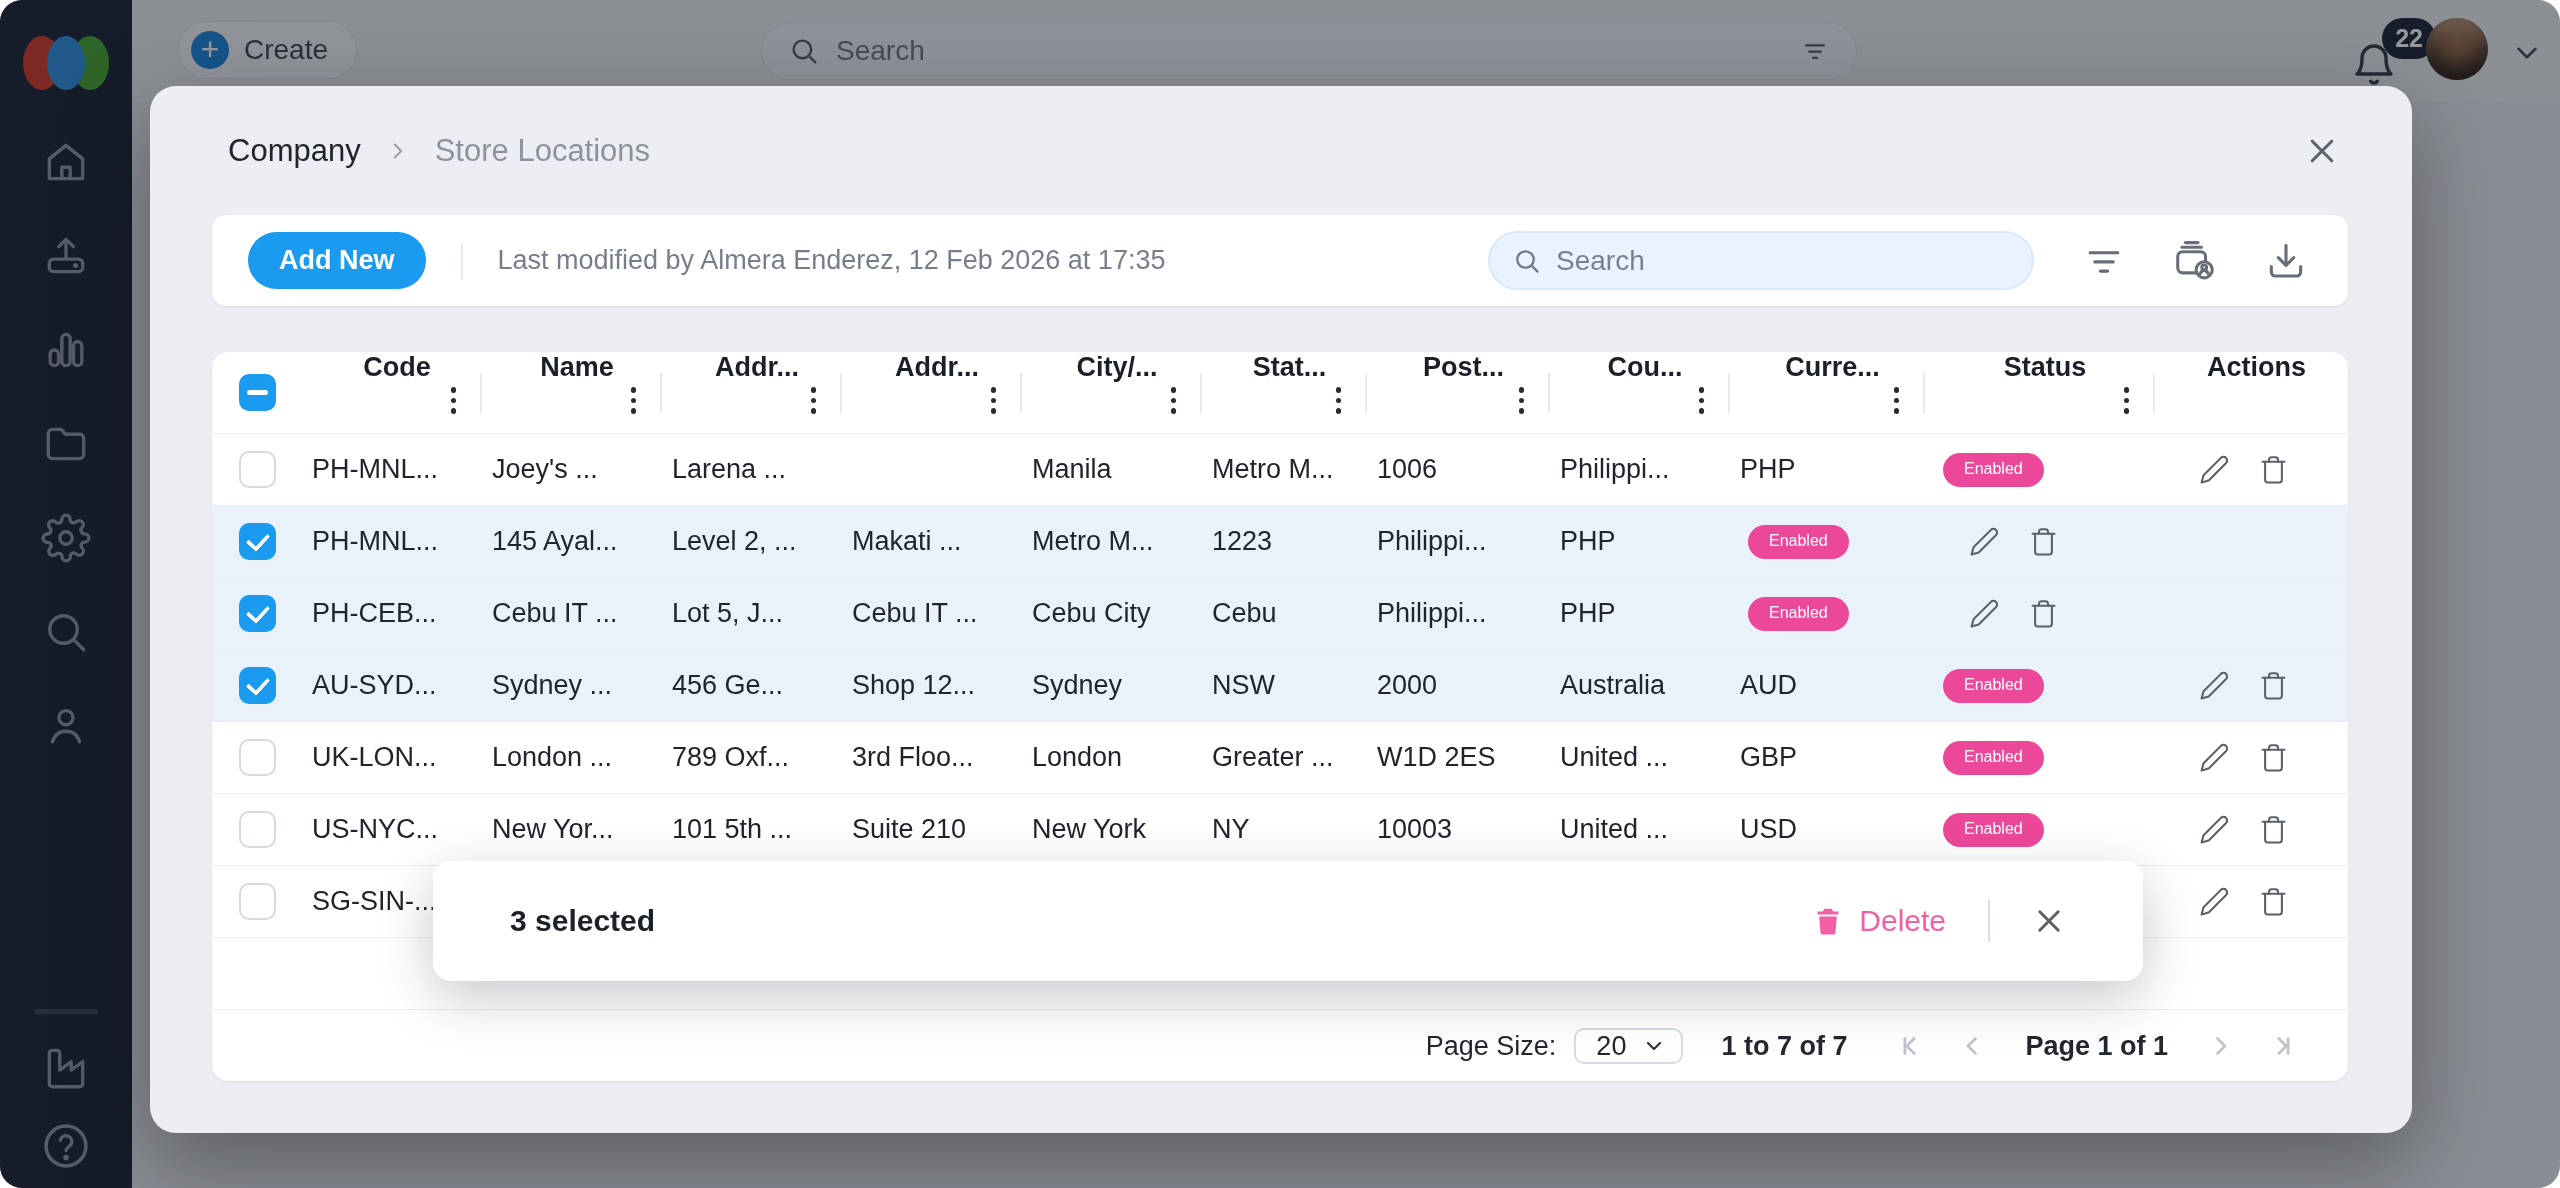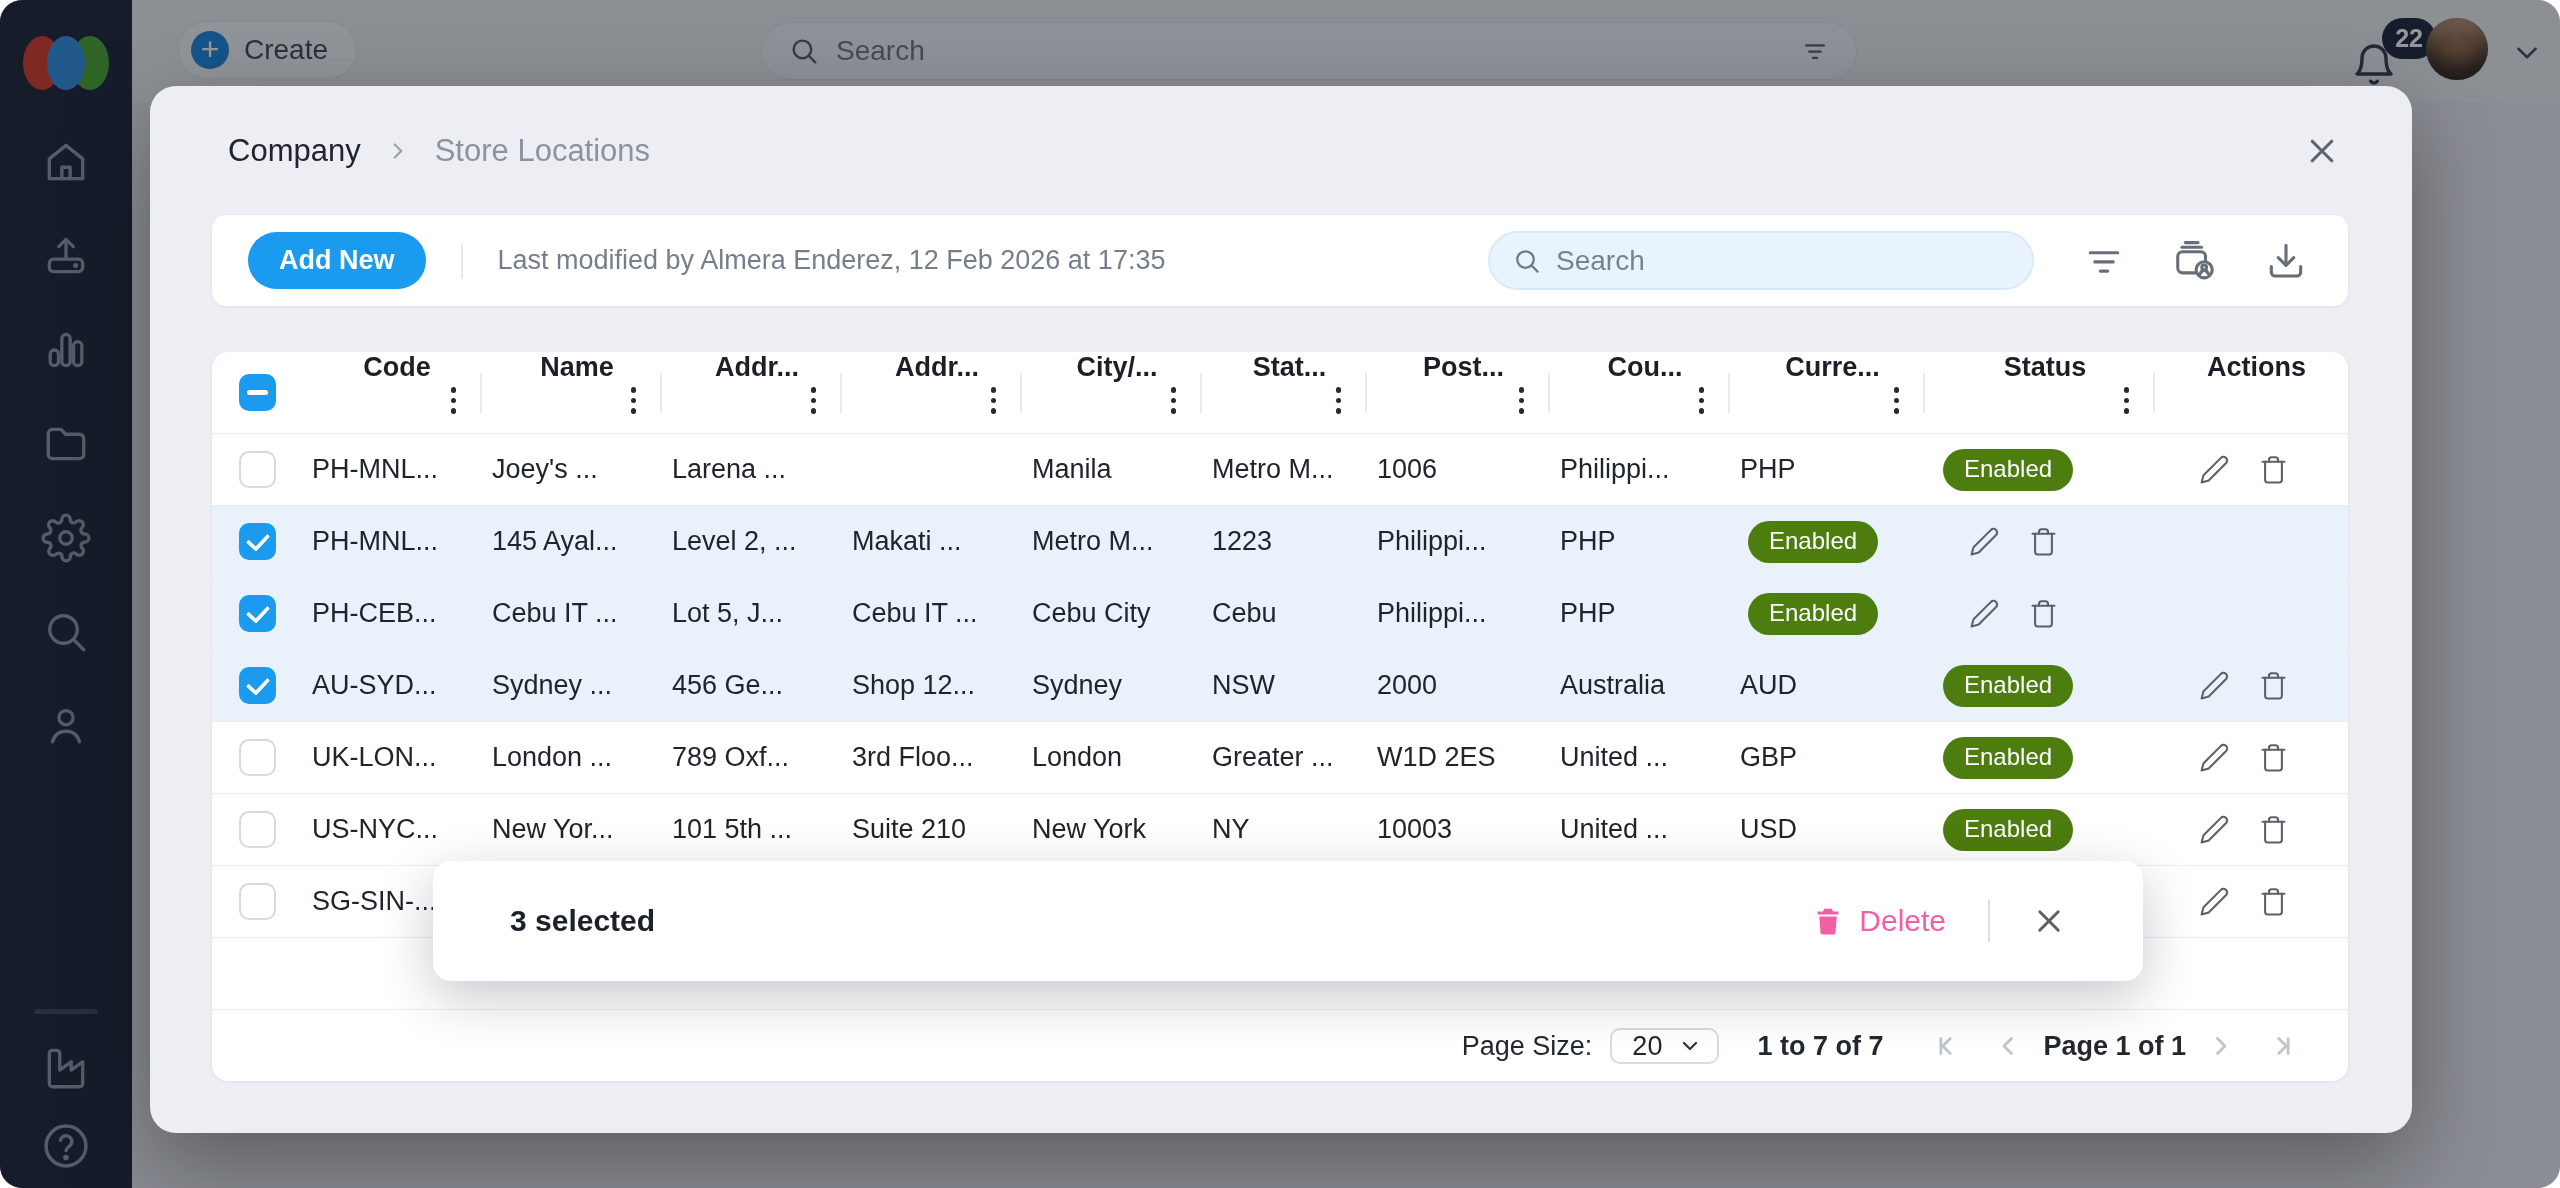--- a/index.html
+++ b/index.html
@@ -73,35 +73,35 @@
   .kebab i { width:5.5px; height:5.5px; border-radius:50%; background:#262a33; }
   .trow { height:72px; border-top:1px solid #eaecef; font-size:27px; color:#20242c; background:#fff; }
   .trow.selected { background:#e9f2fb; }
   .cell { display:flex; align-items:center; padding-left:10px; overflow:hidden; white-space:nowrap; }
   .cb-cell { justify-content:center; padding-left:0; }
   .cbx { width:37px; height:37px; border-radius:10px; border:2px solid #d5d9e0; background:#fff; position:relative; cursor:pointer; flex:none; }
   .cbx.checked { background:#1b9bf0; border:none; }
   .cbx.checked::after { content:""; position:absolute; left:12px; top:6px; width:10px; height:17px; border-right:4px solid #fff; border-bottom:4px solid #fff; border-radius:2px; transform:rotate(43deg); }
   .cbx.indeterminate { background:#1b9bf0; border:none; }
   .cbx.indeterminate::after { content:""; position:absolute; left:8px; top:16px; width:21px; height:5px; border-radius:3px; background:#fff; }
-  .badge { background:#4d7c0f; color:#fff; font-size:24px; font-weight:500; padding:8px 21px 10px; border-radius:999px; margin-left:8px; line-height:1; }
+  .badge { background:#ec4899; color:#fff; font-size:16px; font-weight:500; padding:8px 21px 10px; border-radius:999px; margin-left:8px; line-height:1; }
   .actions-cell { gap:28px; padding-left:44px; }
   .row-action { cursor:pointer; display:flex; }
   .row-action svg { stroke:#5a606a; }
   .filler-row { height:72px; border-top:1px solid #eaecef; }
 
   
   .pagination { height:73px; border-top:1px solid #eaecef; display:flex; align-items:center; justify-content:flex-end; padding-right:38px; font-size:27px; color:#23272f; }
   .ps-label { margin-right:18px; }
   .ps-select { display:flex; align-items:center; gap:16px; border:2px solid #d8dbe1; border-radius:10px; height:36px; padding:0 15px 0 20px; font-weight:500; cursor:pointer; background:#fff; }
   .ps-select svg { stroke:#30343d; }
   .range { margin:0 36px 0 38px; font-weight:700; }
   .pg-btn { cursor:pointer; display:flex; padding:0 15px; }
   .pg-btn svg { stroke:#bfc3cb; }
-  .page-text { margin:0 4px; font-weight:700; }
+  .page-text { margin:0 22px; font-weight:700; }
 
   
   .selection-bar { position:absolute; left:283px; top:775px; width:1710px; height:120px; background:#fff; border-radius:18px; z-index:30; box-shadow:0 16px 54px rgba(15,25,40,.24); display:flex; align-items:center; padding:0 77px; }
   .sel-label { font-size:30px; font-weight:700; color:#1c2028; }
   .delete-btn { margin-left:auto; display:flex; align-items:center; gap:15px; color:#f25fa4; font-size:30px; font-weight:500; cursor:pointer; }
   .sel-divider { width:2px; height:42px; background:#dcdfe4; margin:0 42px; }
   .sel-close { cursor:pointer; display:flex; }
   .sel-close svg { stroke:#5a6068; }
 </style>
 </head>

